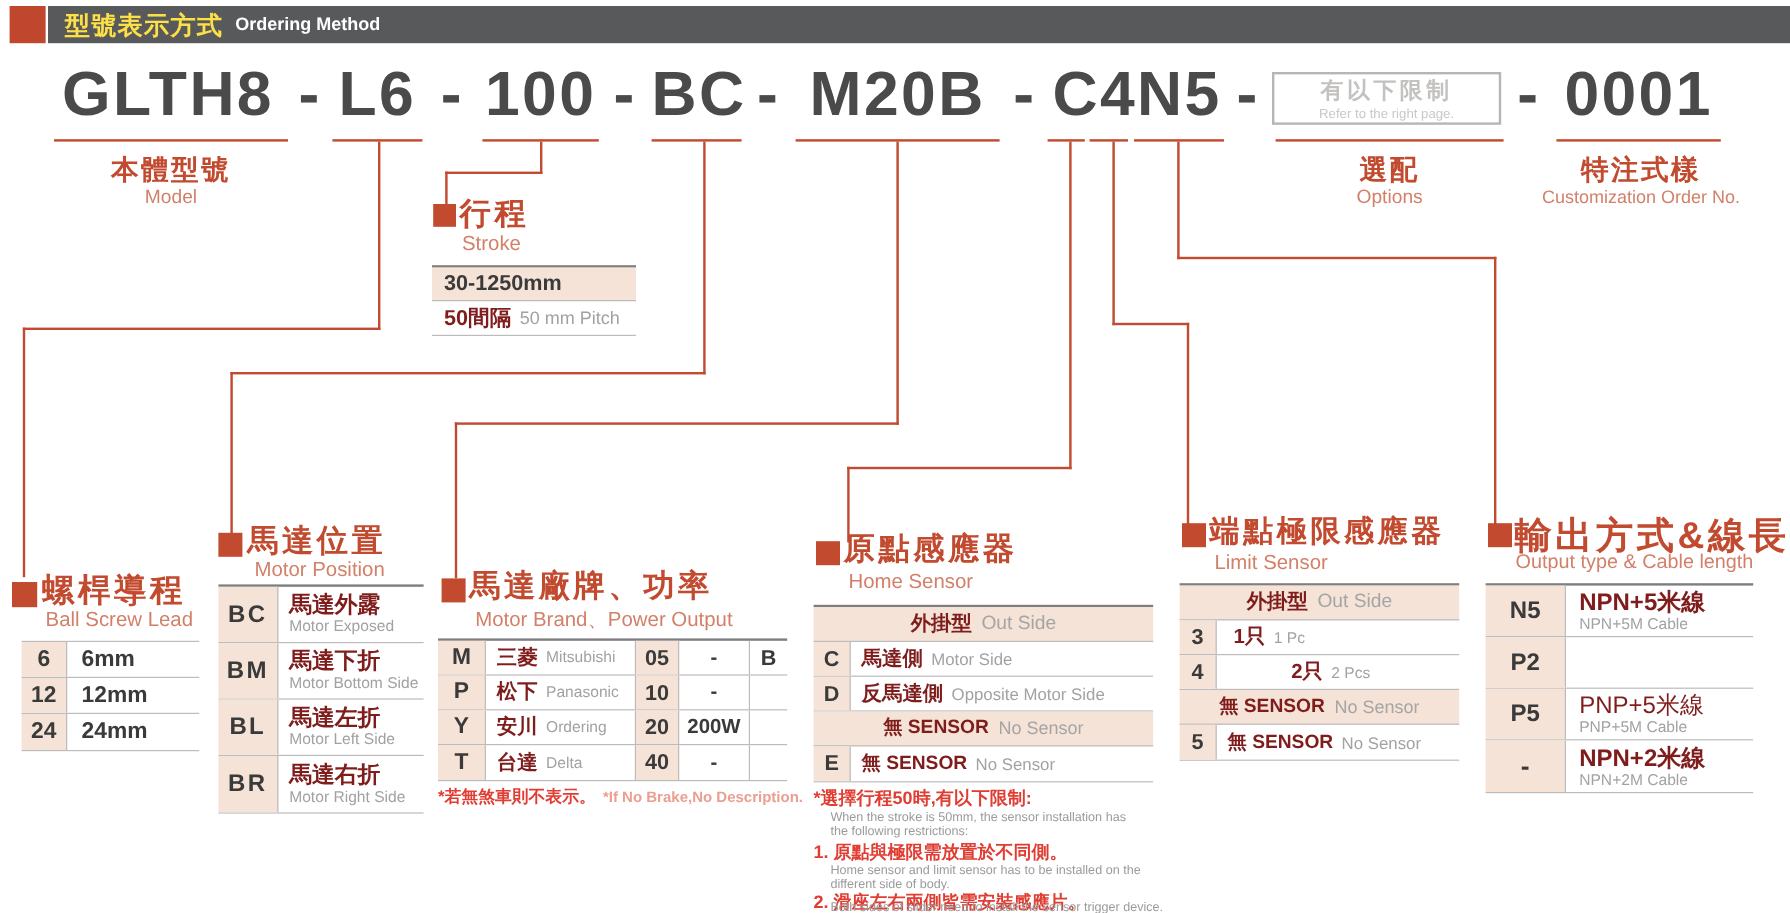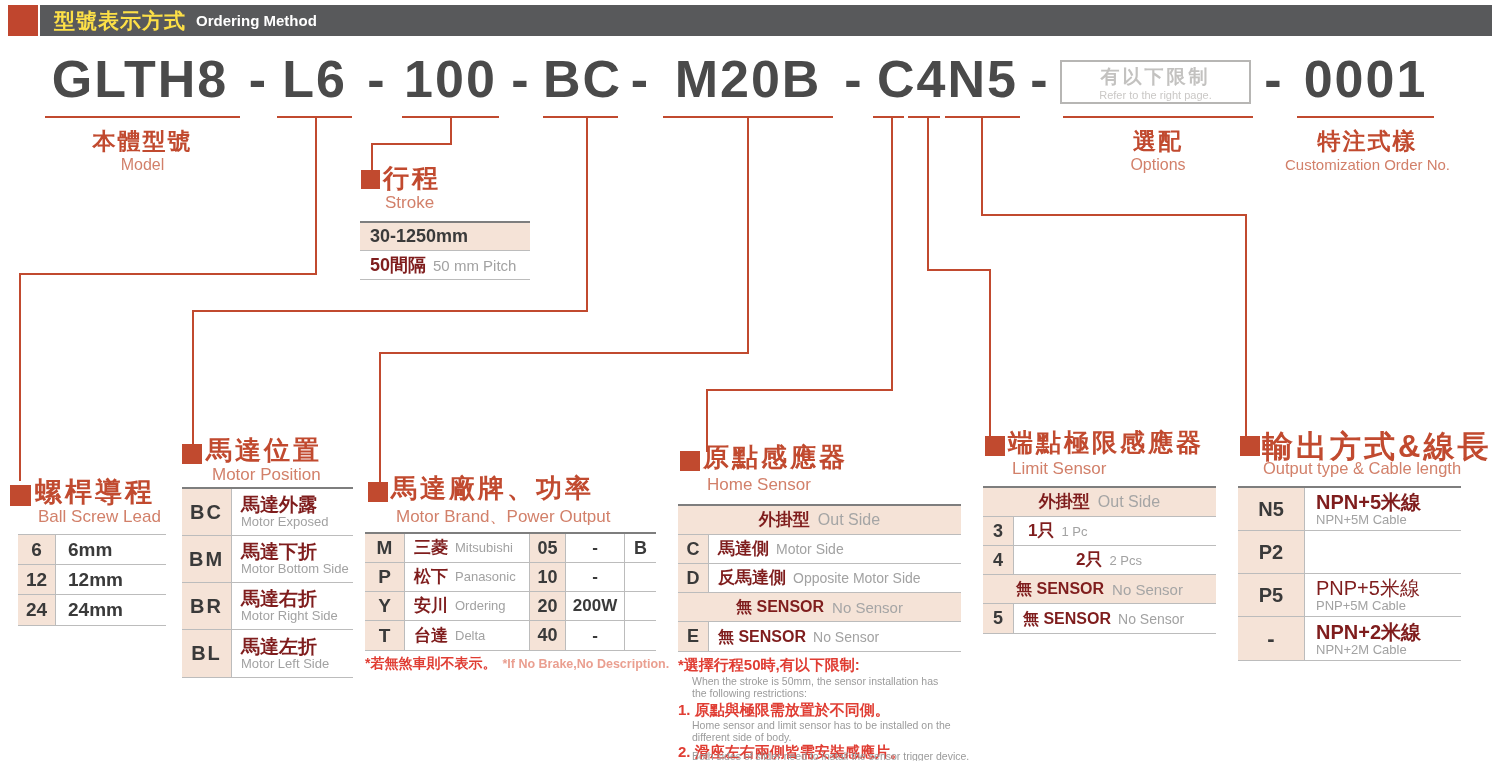--- a/index.html
+++ b/index.html
@@ -168,31 +168,31 @@
       </div>
     </div>
     <div class="trow" style="height:47px;">
       <div class="code" style="width:50px;font-size:20px;letter-spacing:2px;">BM</div>
       <div class="desc2">
         <span class="zh-big" style="font-size:19px;">馬達下折</span>
         <span class="en-gray">Motor Bottom Side</span>
       </div>
     </div>
     <div class="trow" style="height:47px;">
+      <div class="code" style="width:50px;font-size:20px;letter-spacing:2px;">BL</div>
+      <div class="desc2">
+        <span class="zh-big" style="font-size:19px;">馬達左折</span>
+        <span class="en-gray">Motor Left Side</span>
+      </div>
+    </div>
+    <div class="trow" style="height:47px;">
       <div class="code" style="width:50px;font-size:20px;letter-spacing:2px;">BR</div>
       <div class="desc2">
         <span class="zh-big" style="font-size:19px;">馬達右折</span>
         <span class="en-gray">Motor Right Side</span>
-      </div>
-    </div>
-    <div class="trow" style="height:47px;">
-      <div class="code" style="width:50px;font-size:20px;letter-spacing:2px;">BL</div>
-      <div class="desc2">
-        <span class="zh-big" style="font-size:19px;">馬達左折</span>
-        <span class="en-gray">Motor Left Side</span>
       </div>
     </div>
   </div>
 
   <div class="abs sec-sq" style="left:368px;top:482px;"></div>
   <div class="abs sec-zh" style="left:391px;top:471px;">馬達廠牌、功率</div>
   <div class="abs sec-en" style="left:396px;top:505px;">Motor Brand、Power Output</div>
   <div class="abs tbl" style="left:365px;top:532px;width:291px;">
     <div class="trow" style="height:29px;">
       <div class="code" style="width:40px;font-size:19px;">M</div>

